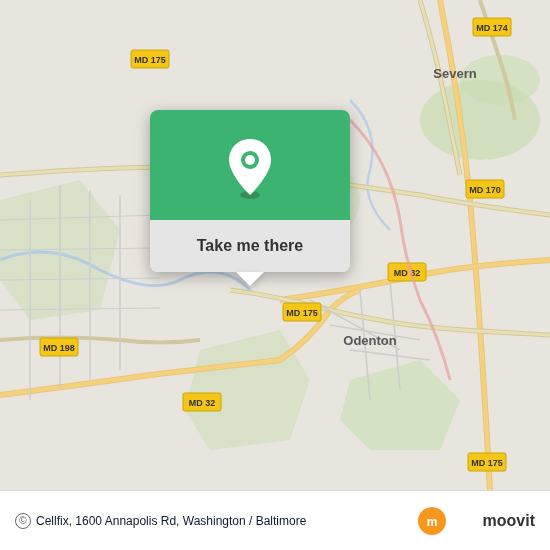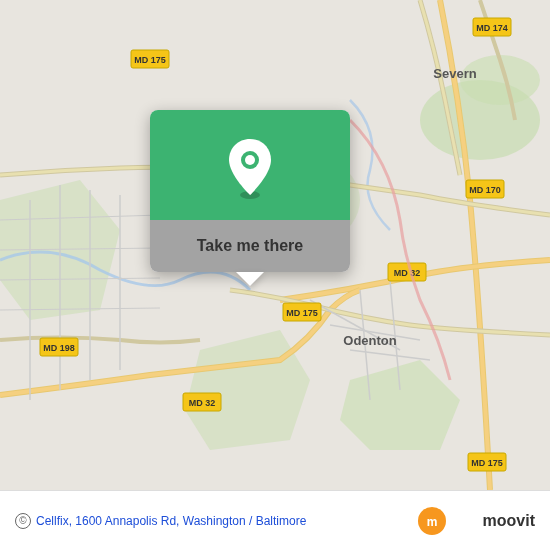--- a/index.html
+++ b/index.html
@@ -47,21 +47,21 @@
       border-radius: 8px 8px 0 0;
       padding: 20px 0 15px 0;
       display: flex;
       justify-content: center;
       align-items: center;
       min-height: 110px;
     }
 
     #popup-button-area {
       width: 100%;
-      background: #a3a3a3;
+      background: #e5e5e5;
       border-radius: 0 0 8px 8px;
       padding: 12px 15px;
       display: flex;
       justify-content: center;
       align-items: center;
     }
 
     #take-me-there-btn {
       font-size: 16px;
       font-weight: 600;
@@ -112,21 +112,21 @@
       display: flex;
       align-items: center;
       justify-content: center;
       font-size: 10px;
       color: #666;
       flex-shrink: 0;
     }
 
     #footer-text {
       font-size: 12px;
-      color: #1d4ed8;
+      color: #0f172a;
     }
 
     #moovit-logo {
       display: flex;
       align-items: center;
       gap: 5px;
     }
 
     #moovit-icon {
       width: 28px;

